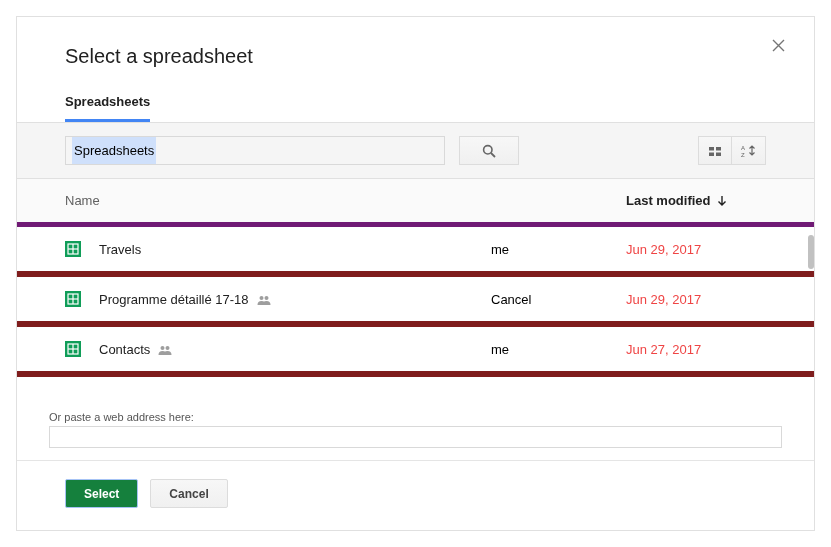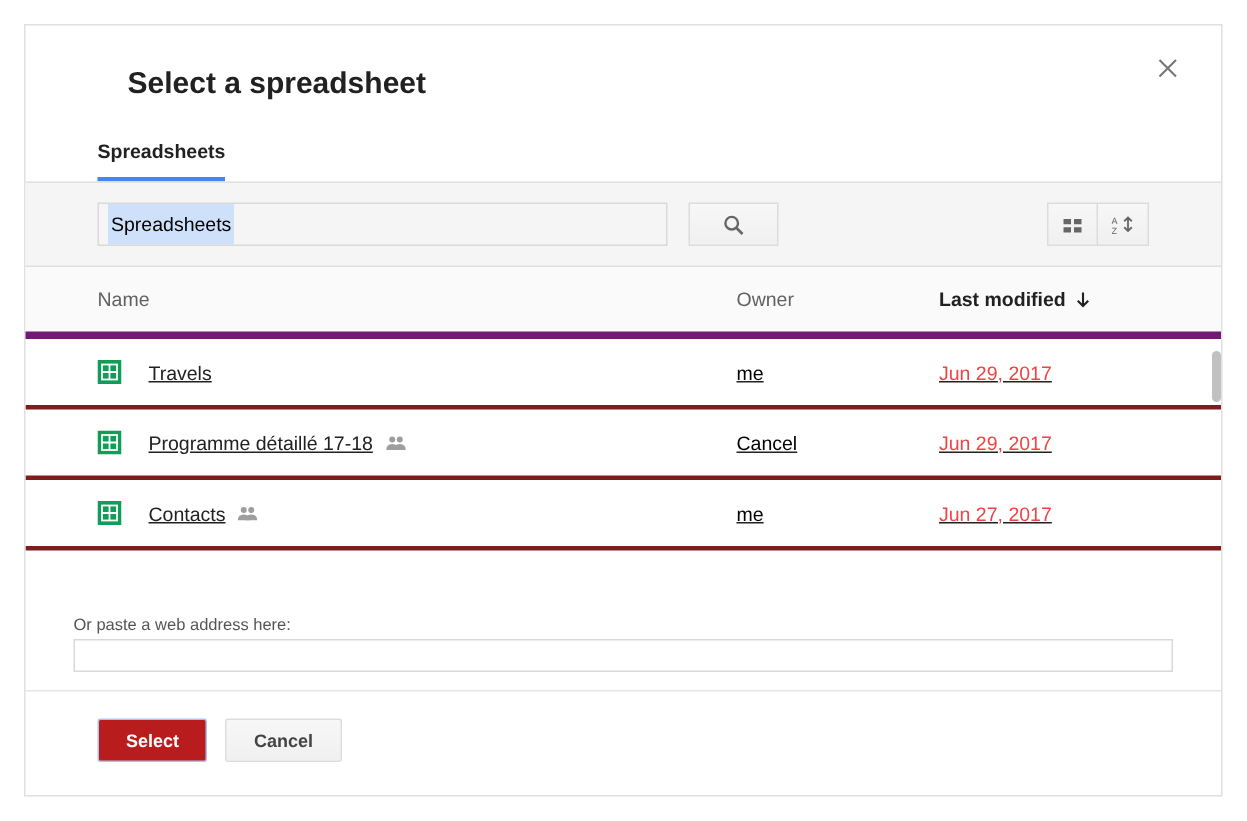--- a/index.html
+++ b/index.html
@@ -24,23 +24,22 @@
       background: #fff;
       display: flex;
       flex-direction: column;
     }
     .header {
       padding: 28px 40px 0 48px;
       position: relative;
     }
     .title {
       font-size: 20px;
-      font-weight: 700;
+      font-weight: 400;
       color: #212121;
-      margin-left: 20px;
     }
     .close-btn {
       position: absolute;
       right: 22px;
       top: 22px;
       width: 20px;
       height: 20px;
       cursor: pointer;
       color: #757575;
       font-size: 18px;
@@ -138,27 +137,26 @@
       position: absolute;
       right: 0;
       top: 8px;
       width: 6px;
       height: 34px;
       background: #c1c1c1;
       border-radius: 3px;
     }
     .row {
       display: flex;
-      align-items: center;
+      align-items: flex-end;
       padding: 14px 48px;
-      border-bottom: 3px solid #7f1d1d;
+      border-bottom: 6px solid #7f1d1d;
       font-size: 13px;
       color: #212121;
       cursor: pointer;
-      text-decoration: underline;
     }
     .row .file-icon {
       margin-right: 18px;
       flex-shrink: 0;
     }
     .row .rname {
       flex: 1;
       display: flex;
       align-items: center;
       gap: 8px;
@@ -198,21 +196,21 @@
     .btn {
       height: 29px;
       padding: 0 18px;
       font-size: 12px;
       font-weight: 700;
       border-radius: 2px;
       cursor: pointer;
       border: 1px solid transparent;
     }
     .btn-primary {
-      background: #b91c1c;
+      background: #15803d;
       color: #fff;
       border-color: #a6c3f5;
     }
     .btn-secondary {
       background: linear-gradient(#f7f7f7, #f0f0f0);
       border: 1px solid #dcdcdc;
       color: #444;
     }
     svg { display: block; }
   </style>
@@ -263,21 +261,20 @@
               <text x="0" y="13" font-size="6" fill="#666" font-family="Arial">Z</text>
               <path d="M11 2 L11 11 M8.5 4.5 L11 2 L13.5 4.5 M8.5 8.5 L11 11 L13.5 8.5" stroke="#666" stroke-width="1.2" fill="none"></path>
             </svg>
         </span>
       </button>
     </div>
   </div>
 
   <div class="list-header">
     <div class="col-name">Name</div>
-    <div class="col-owner">Owner</div>
     <div class="col-modified">
       <span>Last modified</span>
       <span>
         <svg width="10" height="12" viewBox="0 0 10 12">
             <path d="M5 1 L5 10 M1.5 6.5 L5 10 L8.5 6.5" stroke="#212121" stroke-width="1.4" fill="none"></path>
           </svg>
       </span>
     </div>
   </div>
 

